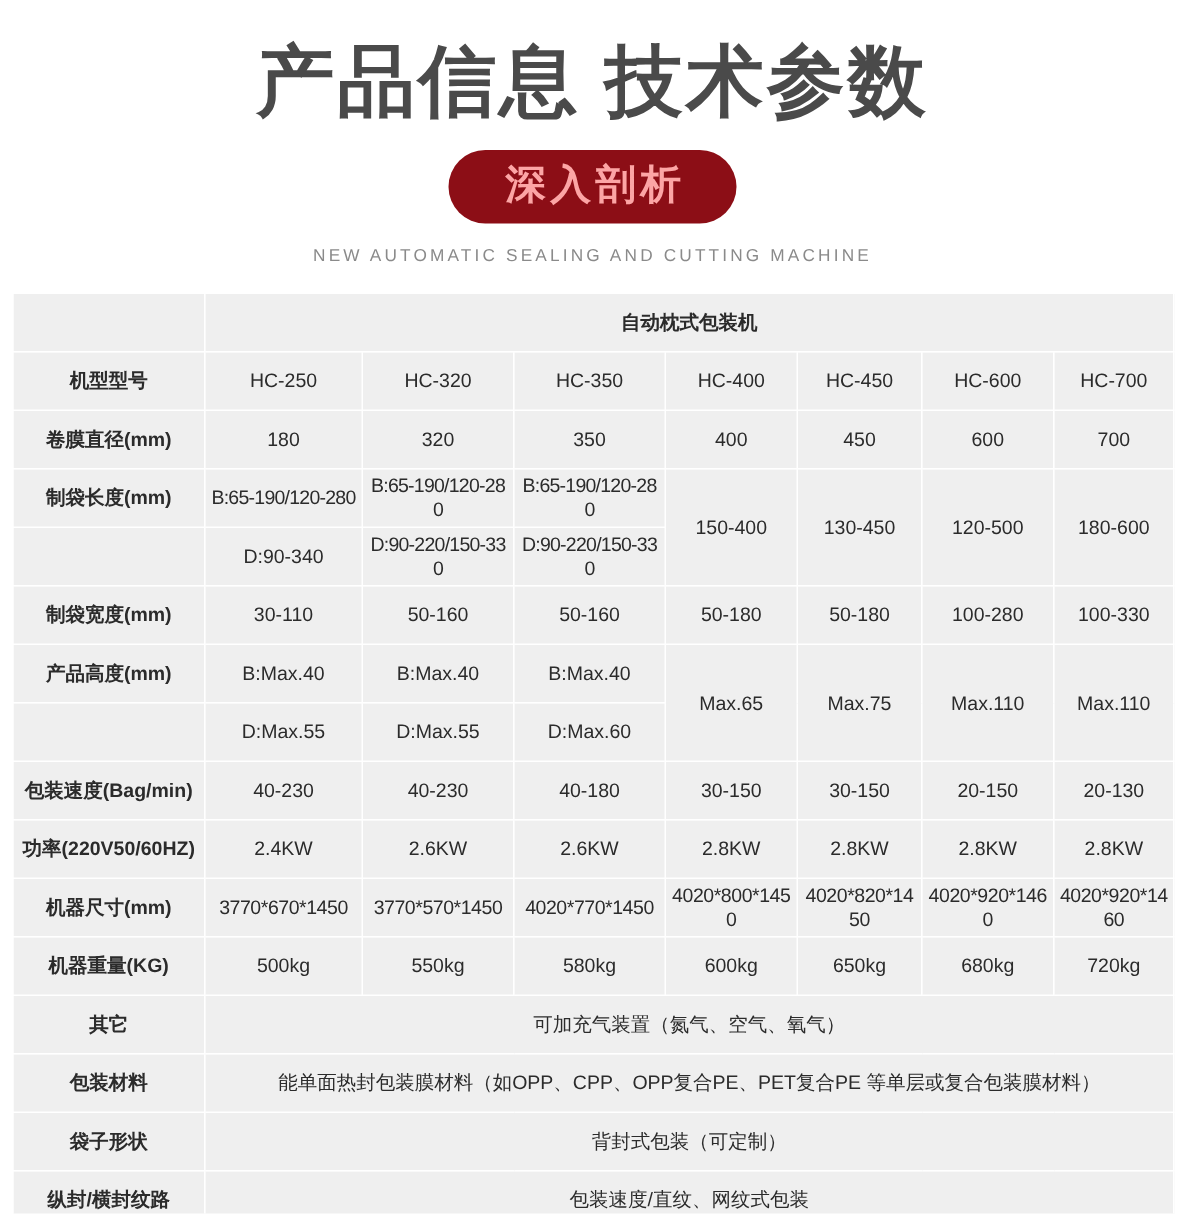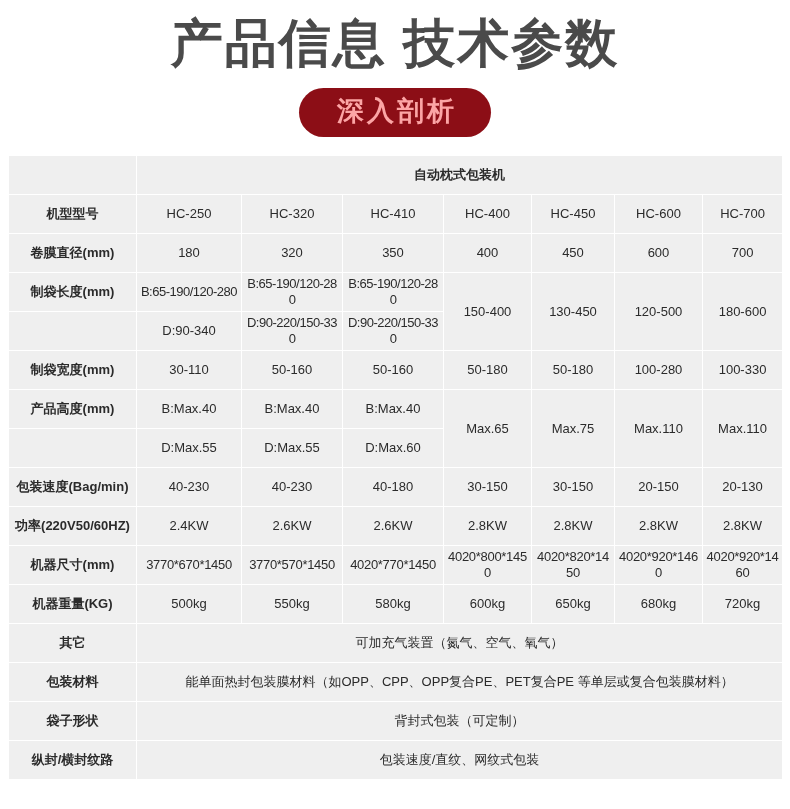--- a/index.html
+++ b/index.html
@@ -14,21 +14,21 @@
     color: #333;
     overflow: hidden;
   }
   .page {
     width: 790px;
     height: 809px;
     position: relative;
     background: #ffffff;
   }
   .header {
-    padding-top: 14px;
+    padding-top: 26px;
     text-align: center;
   }
   .main-title {
     font-size: 52px;
     font-weight: bold;
     color: #4a4a4a;
     letter-spacing: 2px;
     line-height: 1.15;
     margin: 0;
   }
@@ -109,20 +109,21 @@
 </head>
 <body>
 
 <div class="page">
 
   <div class="header">
     <h1 class="main-title">产品信息 技术参数</h1>
     <div class="badge-wrap">
       <div class="badge">深入剖析</div>
     </div>
+    <div class="subtitle">NEW AUTOMATIC SEALING AND CUTTING MACHINE</div>
   </div>
 
   <div class="table-wrap">
     <table class="spec">
       <colgroup>
         <col style="width:128px">
         <col style="width:105px">
         <col style="width:101px">
         <col style="width:101px">
         <col style="width:88px">
@@ -134,21 +135,21 @@
       <tbody>
           <tr>
         <td class="blank"></td>
         <td class="head-title" colspan="7">自动枕式包装机</td>
       </tr>
 
       <tr>
         <td class="rowlabel">机型型号</td>
         <td>HC-250</td>
         <td>HC-320</td>
-        <td>HC-410</td>
+        <td>HC-350</td>
         <td>HC-400</td>
         <td>HC-450</td>
         <td>HC-600</td>
         <td>HC-700</td>
       </tr>
 
       <tr>
         <td class="rowlabel">卷膜直径(mm)</td>
         <td>180</td>
         <td>320</td>

